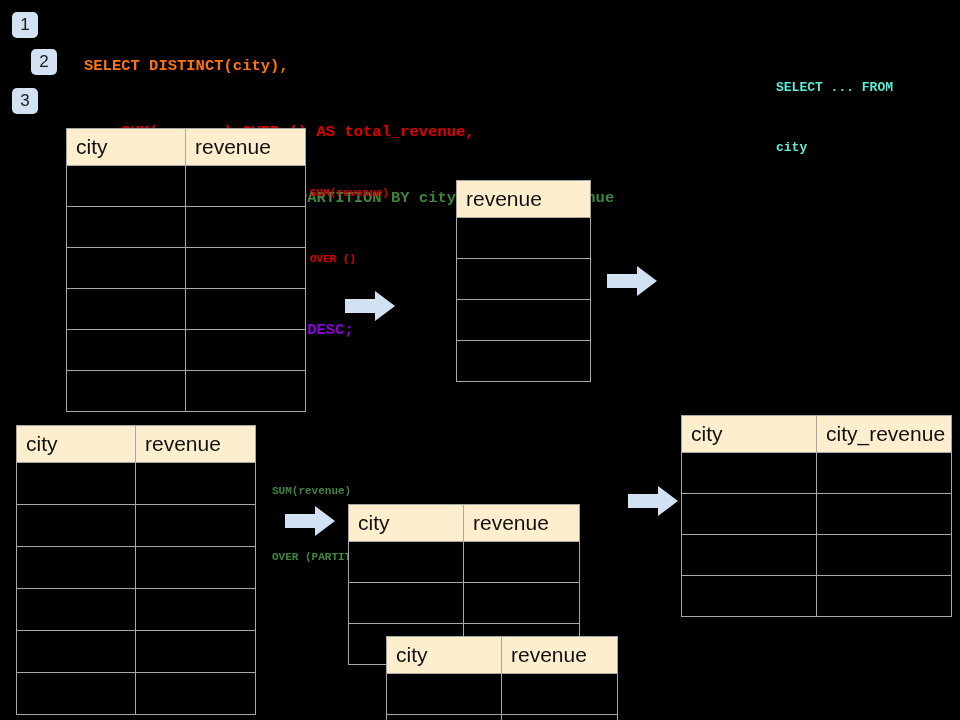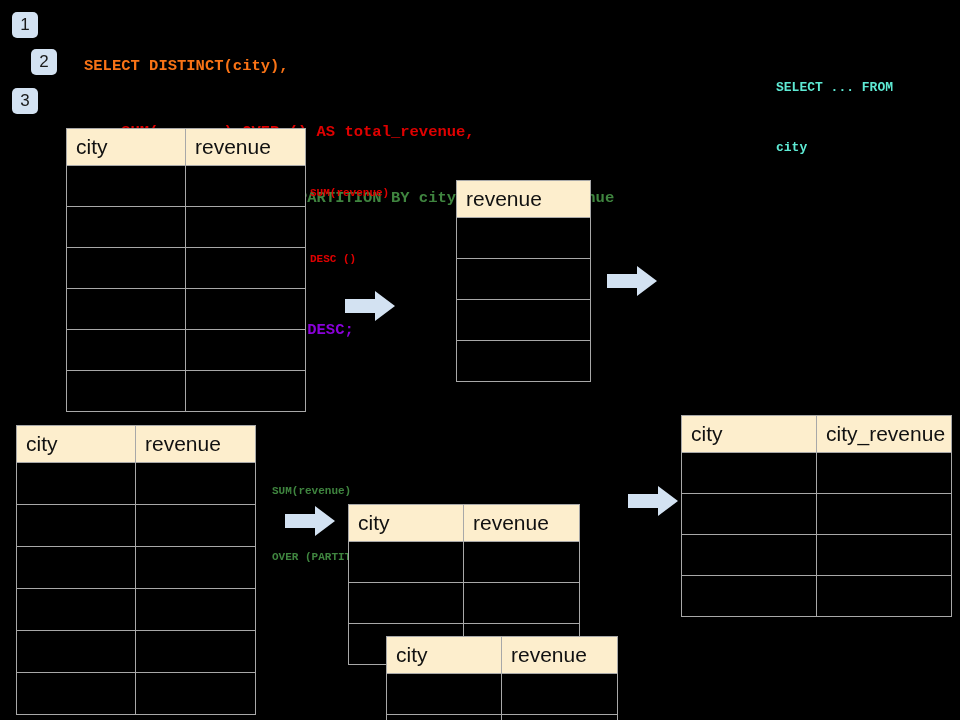--- a/index.html
+++ b/index.html
@@ -107,21 +107,21 @@
     <div class="sql-line" style="color:#8b00db;">  ORDER by city_revenue DESC;</div>
   </div>
 
   <div class="annot-small" style="left:776px; top:38px; color:#5eead4;">
     <div>SELECT ... FROM</div>
     <div>city</div>
   </div>
 
   <div class="annot" style="left:310px; top:138px; color:#e00000;">
     <div>SUM(revenue)</div>
-    <div>DESC ()</div>
+    <div>OVER ()</div>
   </div>
 
   <div class="annot" style="left:272px; top:436px; color:#3f853f;">
     <div>SUM(revenue)</div>
     <div>OVER (PARTITION</div>
   </div>
 
   <table class="tbl" style="left:66px; top:128px; width:239px;">
     <colgroup>
         <col style="width:119px;">

